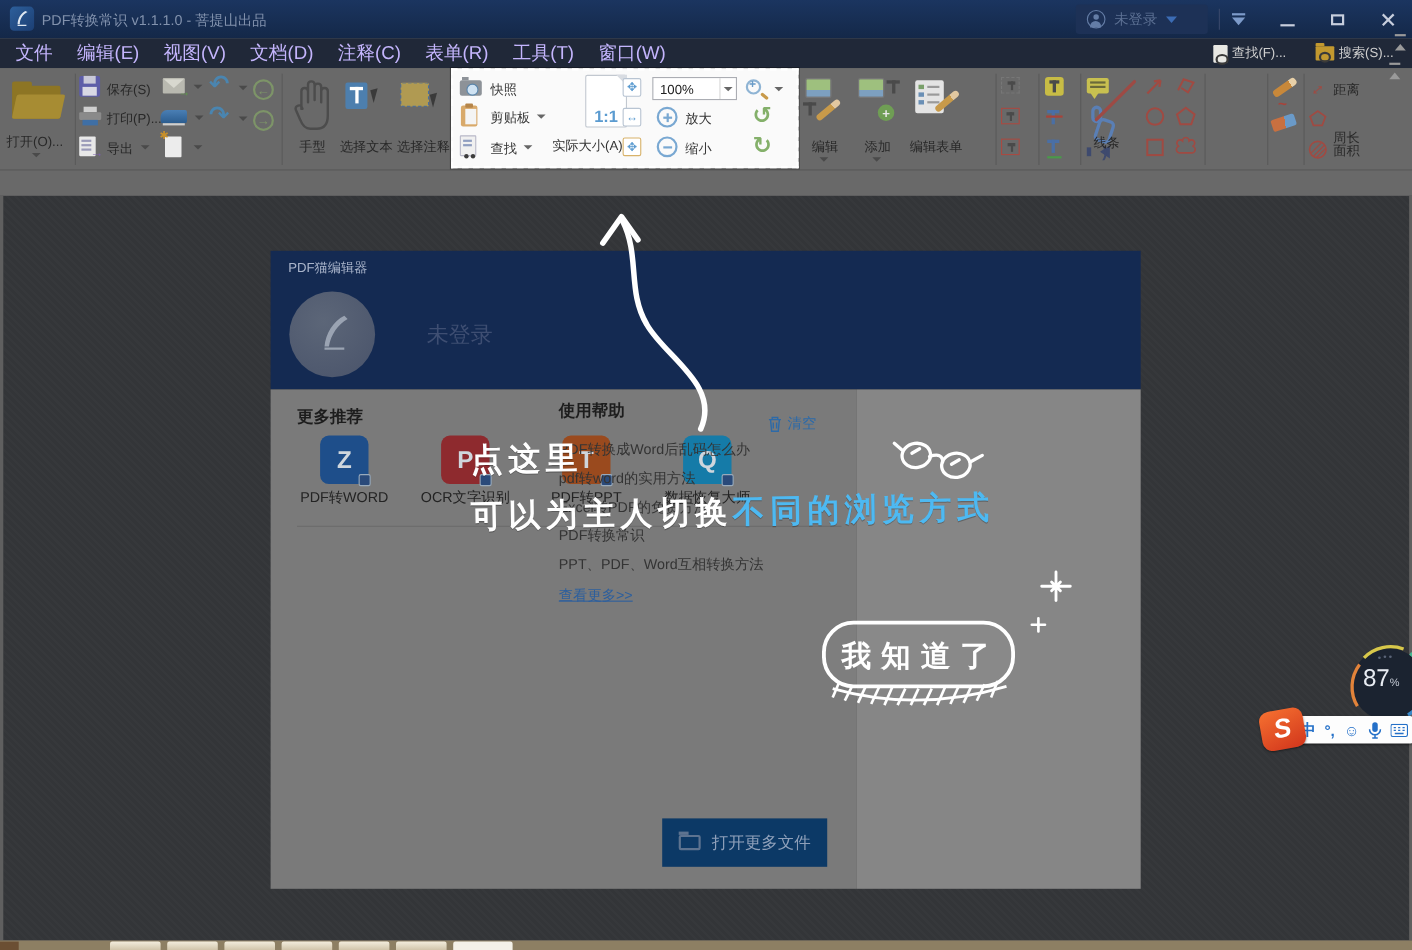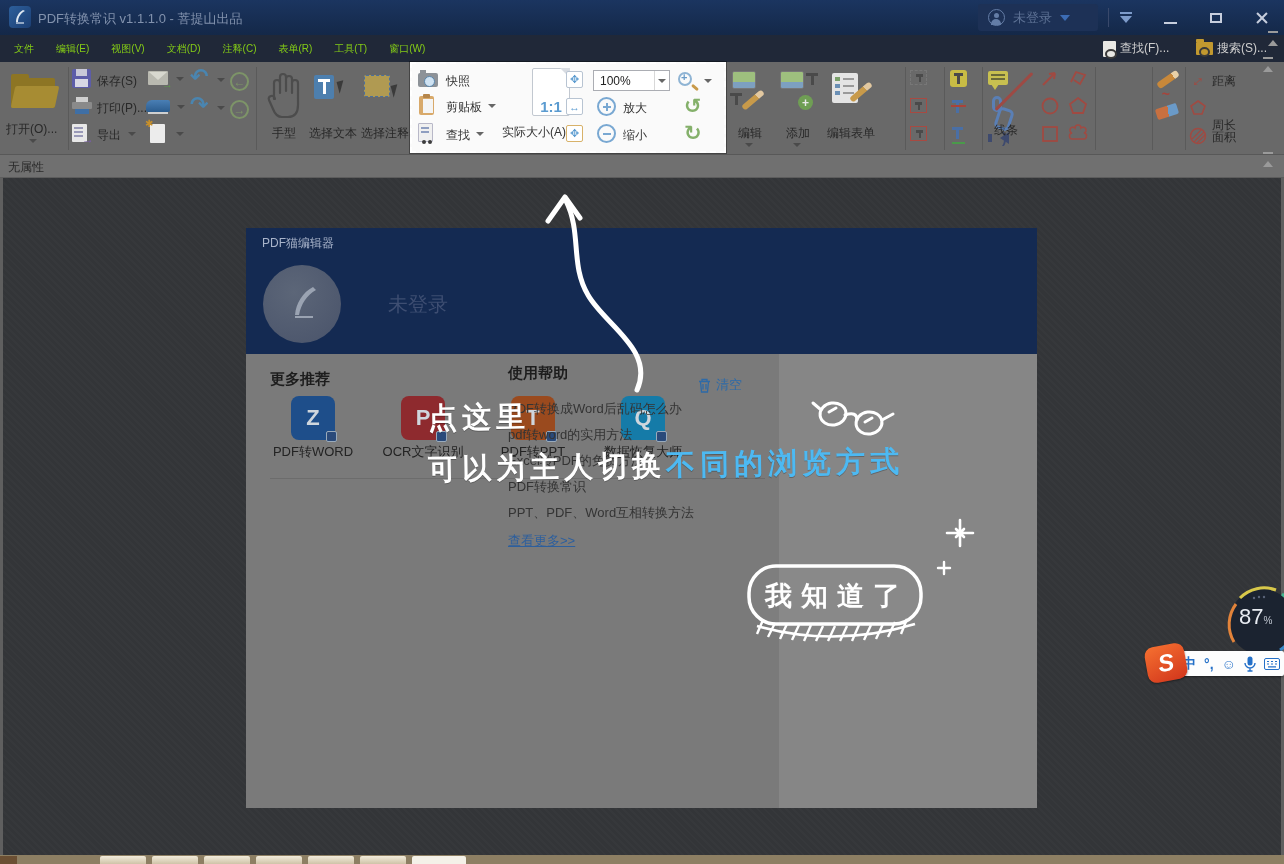--- a/index.html
+++ b/index.html
@@ -32,21 +32,21 @@
   #btn-min .g { width:13px; height:2px; background:#c7cedd; margin-top:10px; }
   #btn-max .g { width:12px; height:10px; border:2px solid #c7cedd; }
   #btn-close .g { position:relative; width:14px; height:14px; }
   #btn-close .g:before,#btn-close .g:after { content:""; position:absolute; left:6px; top:0;
     width:2px; height:14px; background:#c7cedd; }
   #btn-close .g:before{ transform:rotate(45deg);} #btn-close .g:after{ transform:rotate(-45deg);}
 
   
   #menubar { left:0; top:35px; width:1284px; height:27px; background:#202838;
     display:flex; align-items:center; padding-left:14px; gap:0; }
-  .menu-item { font-size:10px; color:#84cc16; padding:0 14px 0 0; margin-right:8px; }
+  .menu-item { font-size:17px; color:#c4b5fd; padding:0 14px 0 0; margin-right:8px; }
   .menu-right { position:absolute; top:35px; height:27px; display:flex; align-items:center; gap:4px; }
   .menu-right .lbl { font-size:12px; color:#cfcfcf; }
   .mini-doc { width:13px; height:16px; background:#e8e8e4; border-radius:1px; position:relative; }
   .mini-doc:after { content:""; position:absolute; left:2px; bottom:-2px; width:8px; height:6px;
     border-radius:50%; border:2px solid #3a3a3a; }
   .mini-folder { width:17px; height:13px; background:#c2992f; border-radius:1px; position:relative; }
   .mini-folder:before { content:""; position:absolute; left:0; top:-3px; width:8px; height:3px; background:#c2992f; border-radius:1px 1px 0 0; }
   .mini-folder:after { content:""; position:absolute; left:3px; bottom:-2px; width:7px; height:6px;
     border-radius:50%; border:2px solid #3a3a3a; }
   .up-collapse { width:0;height:0;border-left:5px solid transparent;border-right:5px solid transparent;border-bottom:6px solid #9a9a9a; position:relative; }
@@ -531,26 +531,20 @@
     </div>
 
     <div class="abs" style="left:266px; top:8px;">
       <div class="mag" style="position:absolute; left:0; top:0;"></div>
       <div class="caret caret-lt" style="left:26px; top:7px;"></div>
     </div>
     <div class="uni" style="left:272px; top:31px; font-size:21px; color:#84b06a;">↺</div>
     <div class="uni" style="left:272px; top:58px; font-size:21px; color:#84b06a;">↻</div>
   </div>
 
-  <div class="abs" id="statusbar">
-    <div class="txt">无属性</div>
-    <div class="abs" style="left:1263px; top:6px;">
-        <div class="up-collapse"></div>
-      </div>
-  </div>
 
   <div class="abs" id="mainarea"></div>
 
   <div class="abs" id="dialog">
     <div id="dlg-header">
       <div id="dlg-title">PDF猫编辑器</div>
       <div id="dlg-avatar">
         <svg width="78" height="78" viewBox="0 0 78 78">
           <path d="M50 22 C40 27 33 38 32 50 L36 50 C38 39 44 30 53 25 Z" fill="#9aa3b2"></path>
           <path d="M32 52 L50 52" stroke="#9aa3b2" stroke-width="2"></path>
@@ -584,20 +578,24 @@
     <div class="appicon" style="left:375px; background:#157ba8;">
         <span>Q</span>
         <div class="badge"></div>
       </div>
     <div class="applabel" style="left:2px;">PDF转WORD</div>
     <div class="applabel" style="left:112px;">OCR文字识别</div>
     <div class="applabel" style="left:222px;">PDF转PPT</div>
     <div class="applabel" style="left:332px;">数据恢复大师</div>
     <div id="rec-sep"></div>
 
+    <div id="openmore">
+      <div class="folder-open-sm"></div>
+      <span>打开更多文件</span>
+    </div>
 
     <div id="help-title">使用帮助</div>
     <div class="help-link" style="top:172px;">PDF转换成Word后乱码怎么办</div>
     <div class="help-link" style="top:198px;">pdf转word的实用方法</div>
     <div class="help-link" style="top:224px;">Excel转PDF的免费方法</div>
     <div class="help-link" style="top:250px;">PDF转换常识</div>
     <div class="help-link" style="top:276px;">PPT、PDF、Word互相转换方法</div>
     <div id="see-more">查看更多&gt;&gt;</div>
   </div>
 

